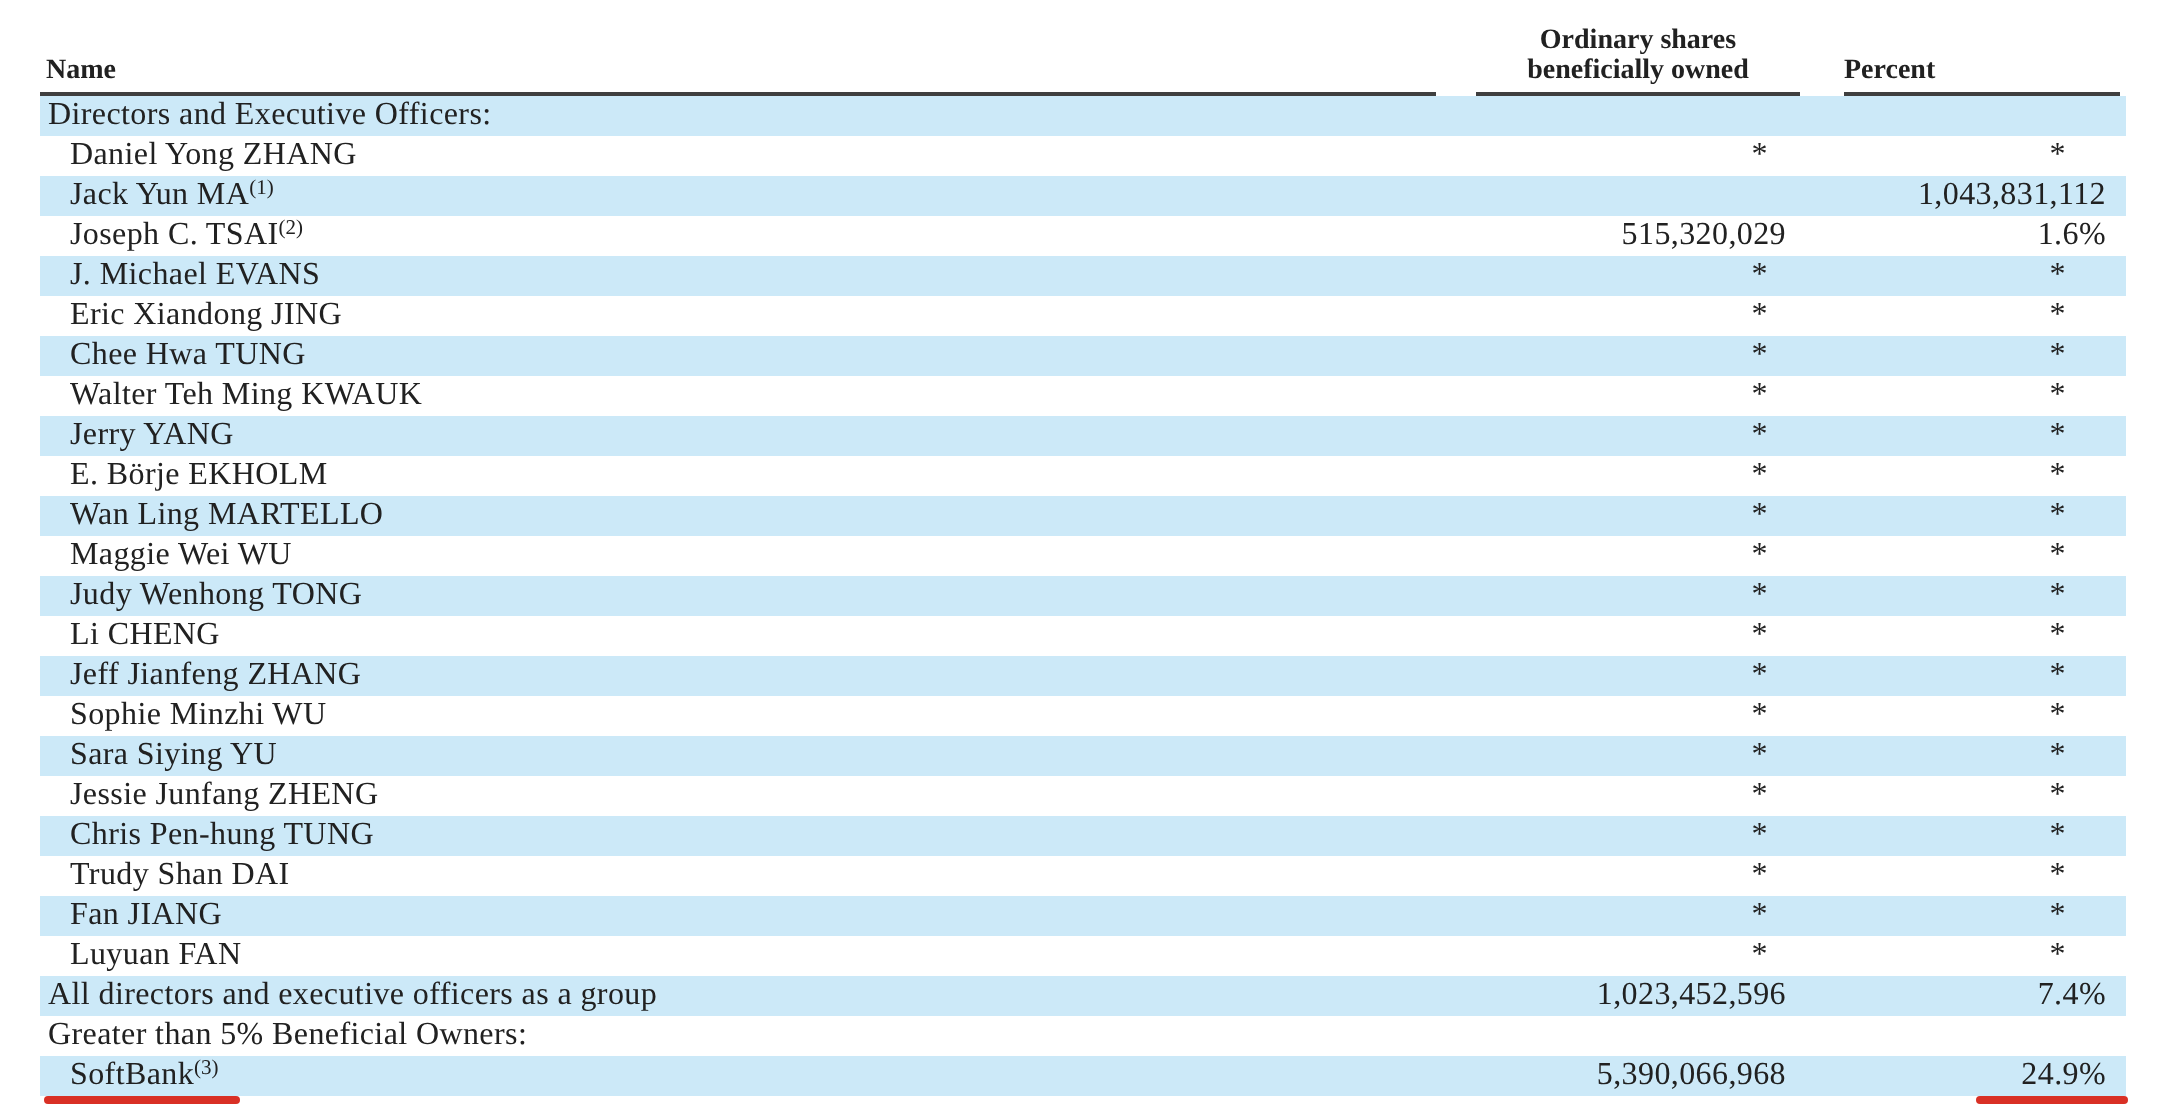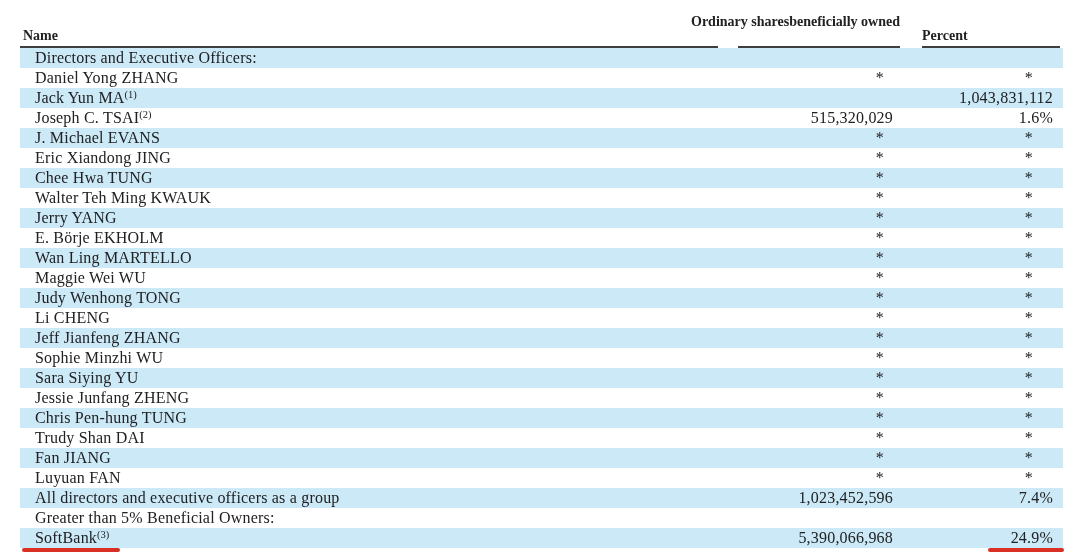--- a/index.html
+++ b/index.html
@@ -21,33 +21,33 @@
     position:absolute;left:20px;top:0;width:1043px;
   }
   
   .thead{
     display:flex;align-items:stretch;height:48px;
     font-weight:bold;font-size:14px;line-height:15px;
   }
   .th{box-sizing:border-box;border-bottom:2px solid var(--rule);}
   .th-name{width:698px;display:flex;align-items:flex-end;padding:0 0 3px 3px;}
   .th-gap1{width:20px;}
-  .th-shares{width:162px;display:flex;flex-direction:row;justify-content:flex-end;
+  .th-shares{width:162px;display:flex;flex-direction:column;justify-content:flex-end;
              align-items:center;text-align:center;padding-bottom:3px;white-space:nowrap;}
   .th-gap2{width:22px;}
   .th-percent{width:138px;display:flex;align-items:flex-end;justify-content:flex-start;
               padding:0 25px 3px 0;box-sizing:border-box;}
   .th-tail{width:3px;}
   
   .row{
     display:flex;height:20px;line-height:20px;
     font-size:16px;letter-spacing:0.2px;white-space:nowrap;
   }
   .row.alt{background:var(--row-alt);}
-  .c-name{flex:1 1 auto;padding-left:15px;overflow:hidden;}
+  .c-name{flex:1 1 auto;padding-left:4px;overflow:hidden;}
   .c-name.indent{padding-left:15px;}
   .c-shares{width:245px;text-align:right;}
   .c-percent{width:160px;text-align:right;}
   .c-spacer{width:10px;}
   .c-shares .ast{padding-right:9px;}
   .c-percent .ast{padding-right:20px;}
   sup{
     font-size:10.5px;letter-spacing:0;
     position:relative;top:-5.5px;line-height:0;vertical-align:baseline;
   }

